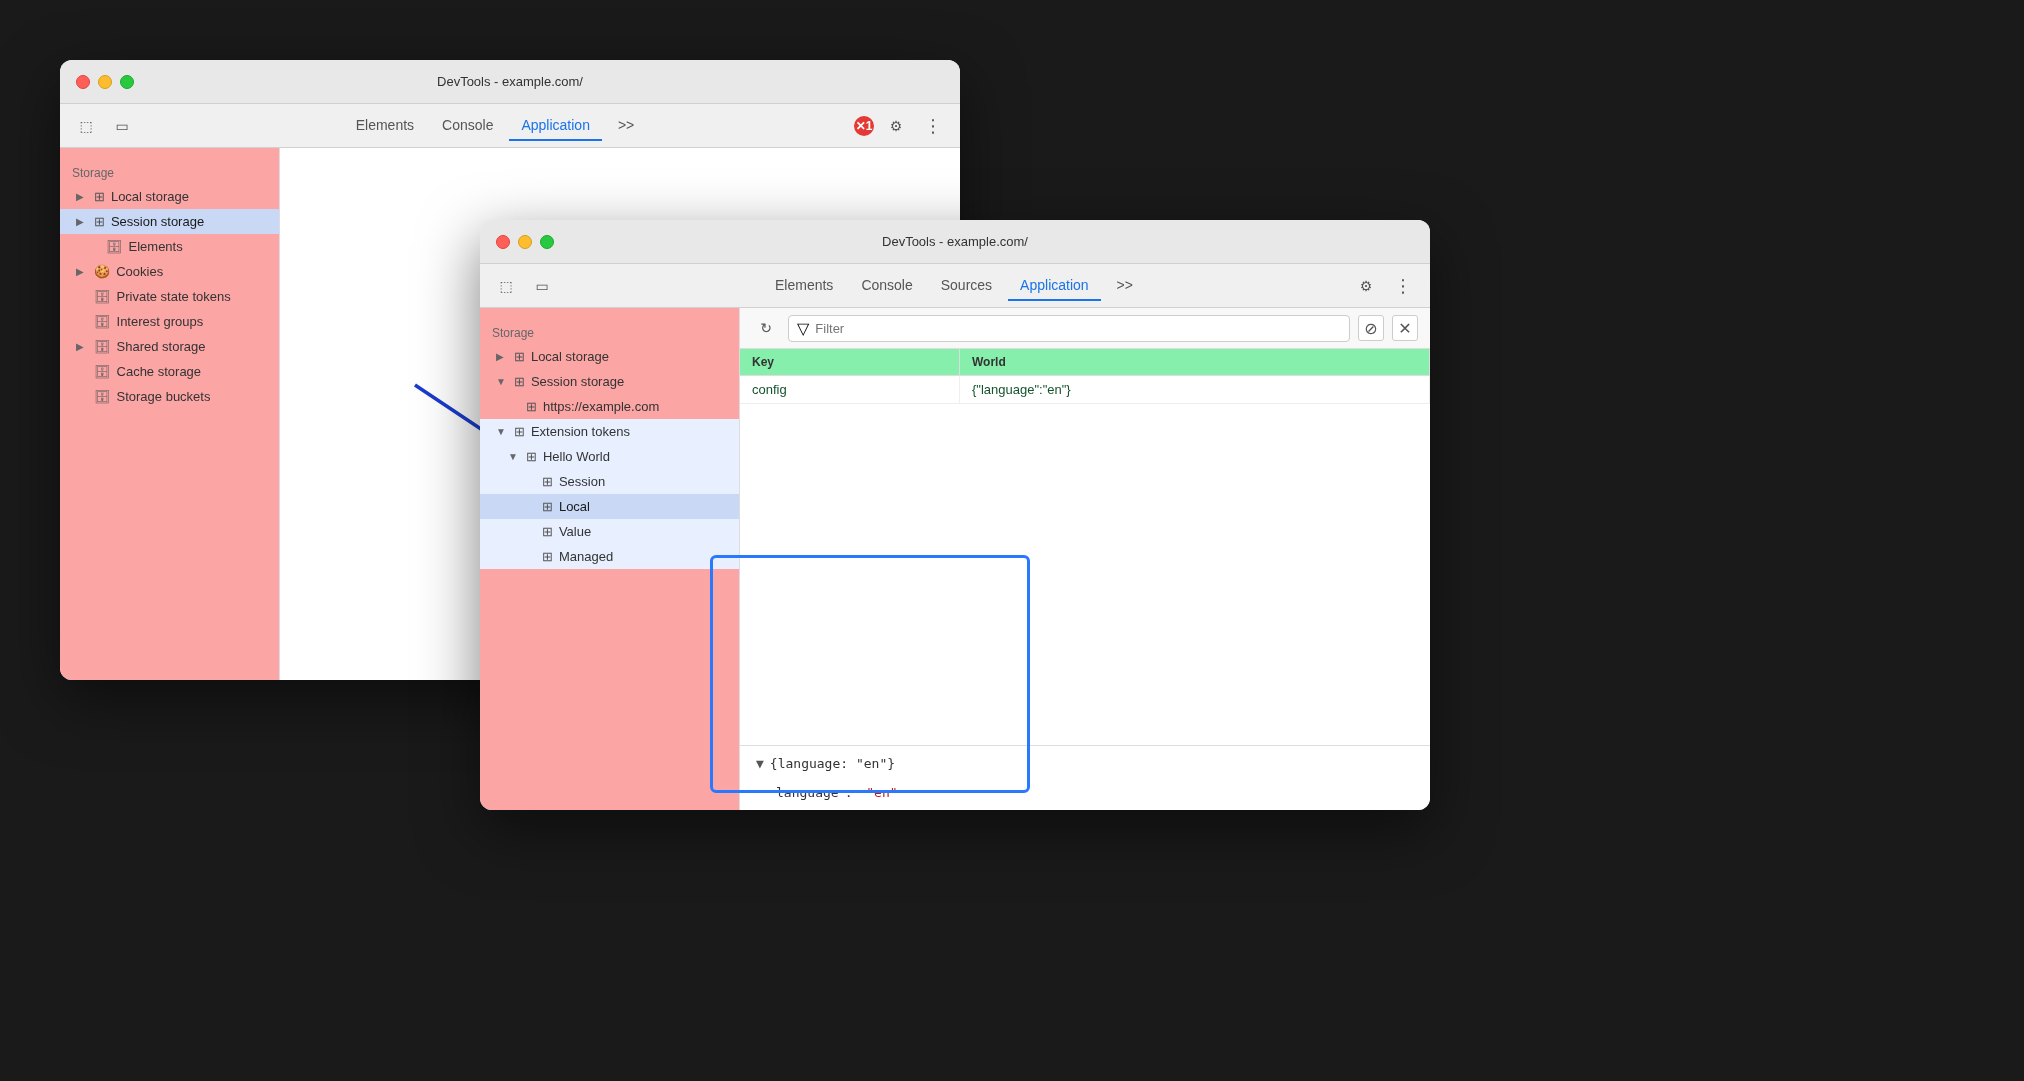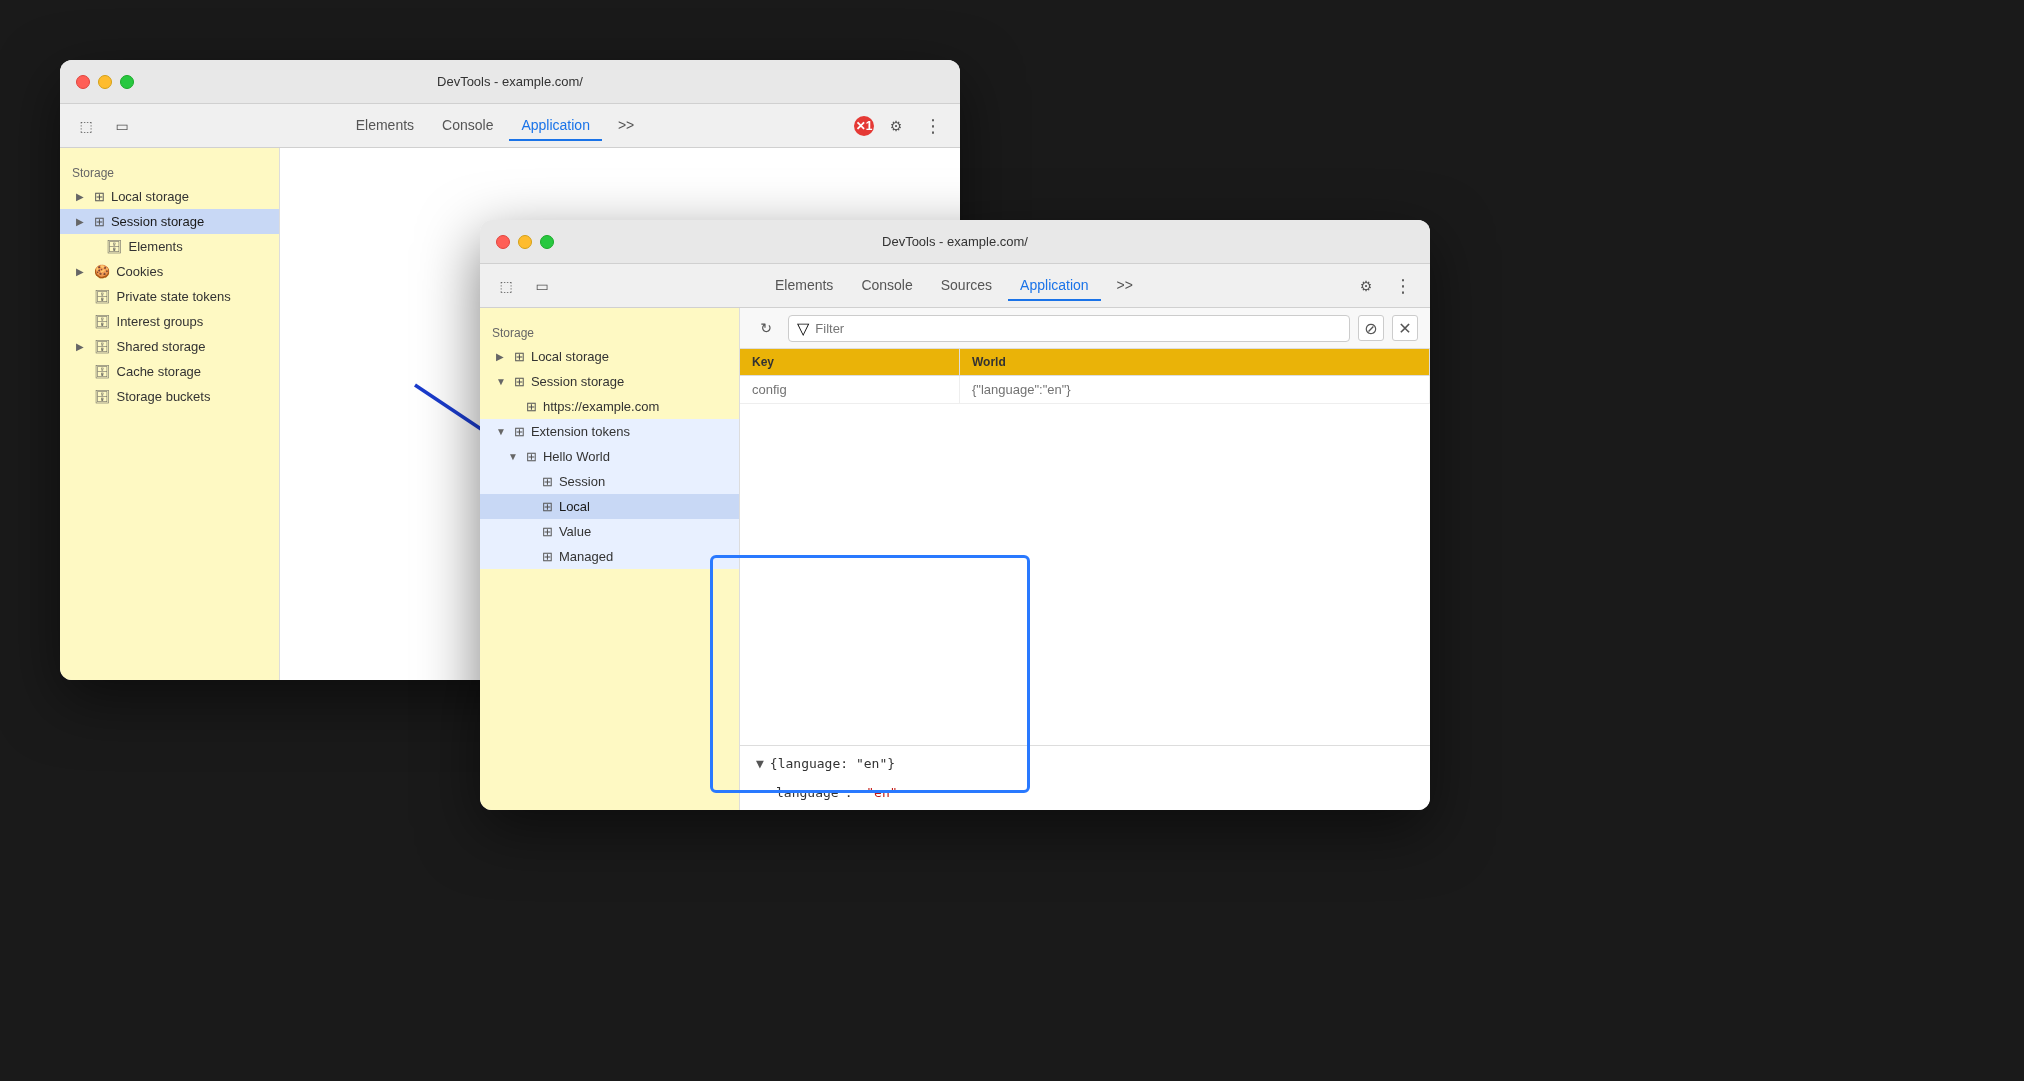--- a/index.html
+++ b/index.html
@@ -124,21 +124,21 @@
 
     
     .devtools-content {
       display: flex;
       height: calc(100% - 88px);
     }
 
     
     .sidebar {
       width: 220px;
-      background: #fef9c3;
+      background: #fca5a5;
       border-right: 1px solid #ddd;
       padding: 12px 0;
       overflow-y: auto;
       flex-shrink: 0;
     }
 
     .sidebar-section-label {
       font-size: 12px;
       color: #666;
       padding: 6px 12px 4px 12px;
@@ -232,21 +232,21 @@
 
     
     .data-table {
       flex: 1;
       overflow: auto;
     }
 
     .table-header {
       display: flex;
       border-bottom: 1px solid #ddd;
-      background: #eab308;
+      background: #86efac;
       position: sticky;
       top: 0;
     }
 
     .table-col-header {
       padding: 6px 12px;
       font-size: 12px;
       font-weight: 600;
       color: #333;
       border-right: 1px solid #ddd;
@@ -256,21 +256,21 @@
     .col-value { flex: 1; }
 
     .table-row {
       display: flex;
       border-bottom: 1px solid #eee;
     }
 
     .table-cell {
       padding: 6px 12px;
       font-size: 13px;
-      color: #737373;
+      color: #14532d;
       border-right: 1px solid #eee;
       word-break: break-all;
     }
 
     
     .preview-area {
       border-top: 1px solid #ddd;
       padding: 10px 16px;
       font-size: 13px;
       font-family: 'Menlo', 'Monaco', monospace;

